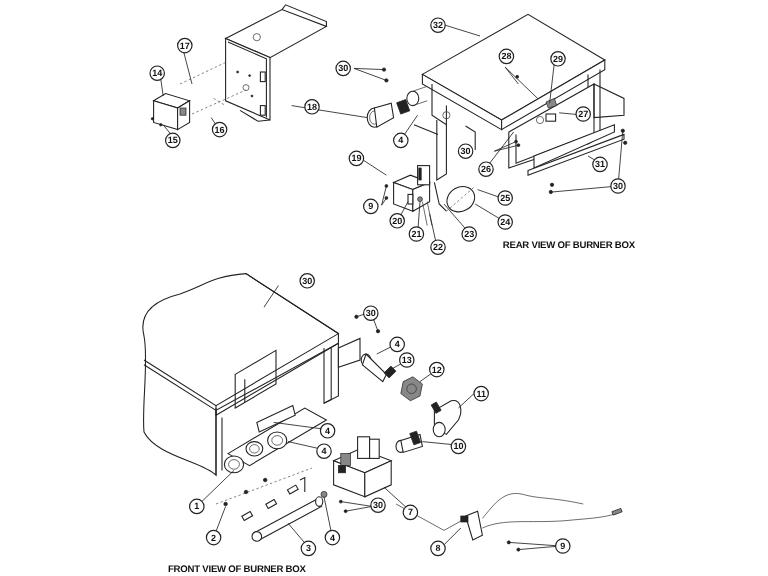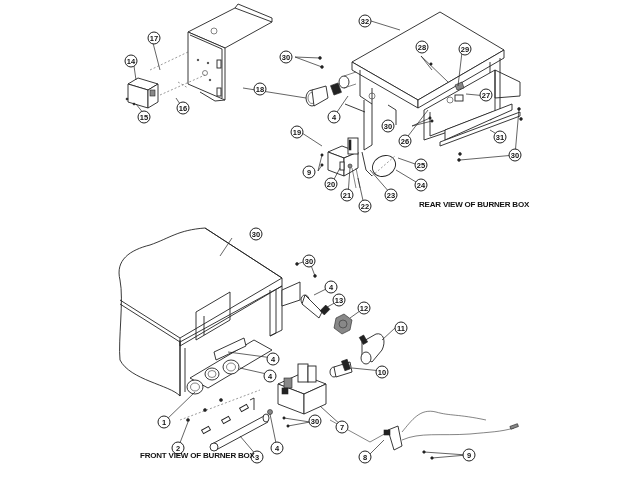--- a/index.html
+++ b/index.html
@@ -398,13 +398,13 @@
       <circle cx="365" cy="457" r="6"></circle>
       <text x="365" y="457">8</text>
     </g>
   <g class="callout">
       <circle cx="469" cy="455" r="6"></circle>
       <text x="469" y="455">9</text>
     </g>
 </svg>
 
 <div class="caption" style="left:399px; top:200px;margin-left:20px;">REAR VIEW OF BURNER BOX</div>
-<div class="caption" style="left:140px; top:451px;">FRONT VIEW OF BURNER BOX</div>
+<div class="caption" style="left:140px; top:470px;">FRONT VIEW OF BURNER BOX</div>
 
 </body></html>

